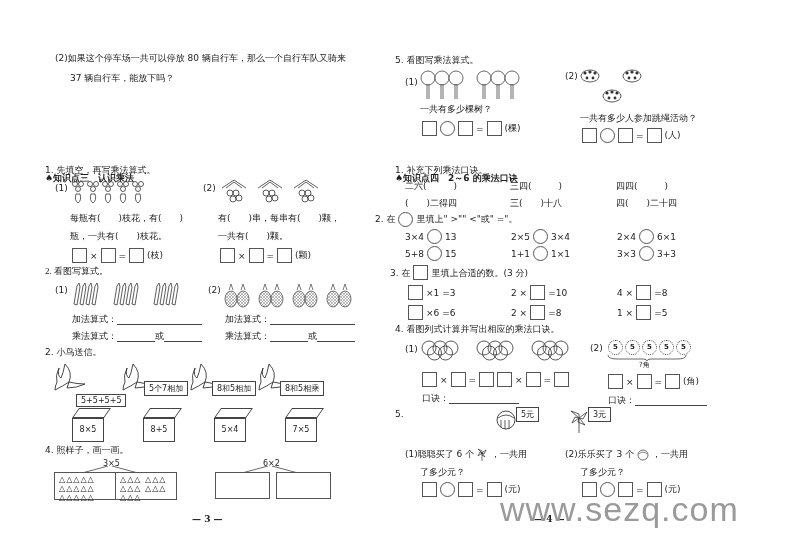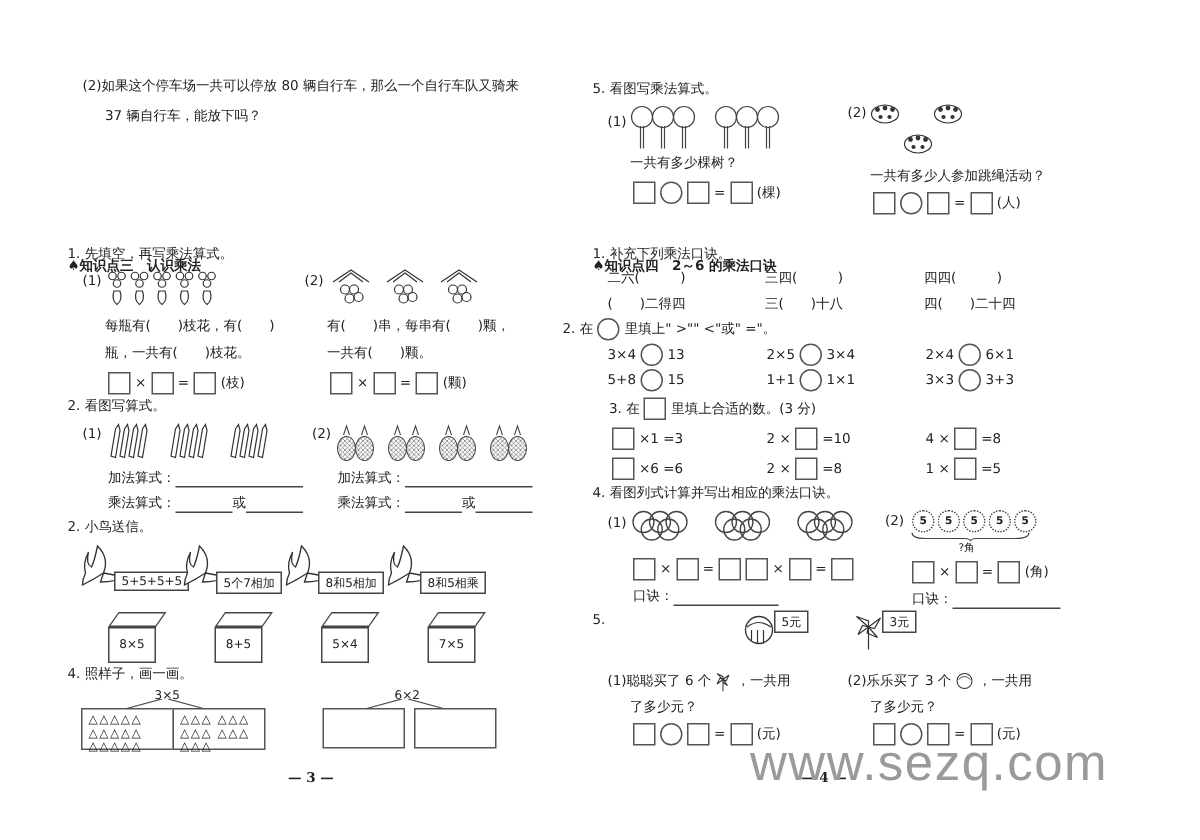--- a/index.html
+++ b/index.html
@@ -117,21 +117,21 @@
   <div class="t" style="left:218px;top:230px;">一共有(　　)颗。</div>
   <div class="eq" style="left:220px;top:248px;">
     <span class="box"></span>
     <span>×</span>
     <span class="box"></span>
     <span>=</span>
     <span class="box"></span>
     <span>(颗)</span>
   </div>
 
-  <div class="t" style="left:45px;top:265px;">2. 看图写算式。</div>
+  <div class="t" style="left:45px;top:265px;font-family:Liberation Serif, serif;">2. 看图写算式。</div>
   <div class="t" style="left:55px;top:284px;">(1)</div>
   <div class="pic" style="left:72px;top:282px;">
     <svg width="110" height="24" viewBox="0 0 110 24">
       <g fill="#fff" stroke="#333" stroke-width="0.8">
         <g>
             <path d="M2 22 L5 4 L7 1 L8 5 L5 23 z"></path>
             <path d="M8 22 L11 4 L13 1 L14 5 L11 23 z"></path>
             <path d="M14 22 L17 4 L19 1 L20 5 L17 23 z"></path>
             <path d="M20 22 L23 4 L25 1 L26 5 L23 23 z"></path>
           </g>
@@ -197,21 +197,21 @@
   </div>
 
   <div class="t" style="left:45px;top:346px;">2. 小鸟送信。</div>
 
   <svg class="bird" style="left:53px;top:362px;" viewBox="0 0 34 32">
       <g fill="#fff" stroke="#333" stroke-width="0.9">
         <path d="M2 28 Q10 24 16 20 Q20 10 12 2 Q10 12 8 16 Q4 14 6 6 Q2 14 4 20 Q2 24 2 28 z"></path>
         <path d="M16 20 Q24 22 32 22 Q24 26 14 26 z"></path>
       </g>
     </svg>
-  <div class="mail" style="left:76px;top:381px;">5+5+5+5</div>
+  <div class="mail" style="left:76px;top:394px;">5+5+5+5</div>
   <svg class="bird" style="left:121px;top:362px;" viewBox="0 0 34 32">
       <g fill="#fff" stroke="#333" stroke-width="0.9">
         <path d="M2 28 Q10 24 16 20 Q20 10 12 2 Q10 12 8 16 Q4 14 6 6 Q2 14 4 20 Q2 24 2 28 z"></path>
         <path d="M16 20 Q24 22 32 22 Q24 26 14 26 z"></path>
       </g>
     </svg>
   <div class="mail" style="left:144px;top:381px;">5个7相加</div>
   <svg class="bird" style="left:189px;top:362px;" viewBox="0 0 34 32">
       <g fill="#fff" stroke="#333" stroke-width="0.9">
         <path d="M2 28 Q10 24 16 20 Q20 10 12 2 Q10 12 8 16 Q4 14 6 6 Q2 14 4 20 Q2 24 2 28 z"></path>
@@ -389,21 +389,21 @@
       <span>1+1</span>
       <span class="circ"></span>
       <span>1×1</span>
     </div>
   <div class="eq" style="left:617px;top:246px;">
       <span>3×3</span>
       <span class="circ"></span>
       <span>3+3</span>
     </div>
 
-  <div class="eq" style="left:406px;top:265px;">
+  <div class="eq" style="left:390px;top:265px;align-items:flex-end;">
     <span>3. 在</span>
     <span class="box"></span>
     <span>里填上合适的数。(3 分)</span>
   </div>
   <div class="eq" style="left:405px;top:285px;">
       <span></span>
       <span class="box"></span>
       <span>×1 =3</span>
     </div>
   <div class="eq" style="left:511px;top:285px;">

